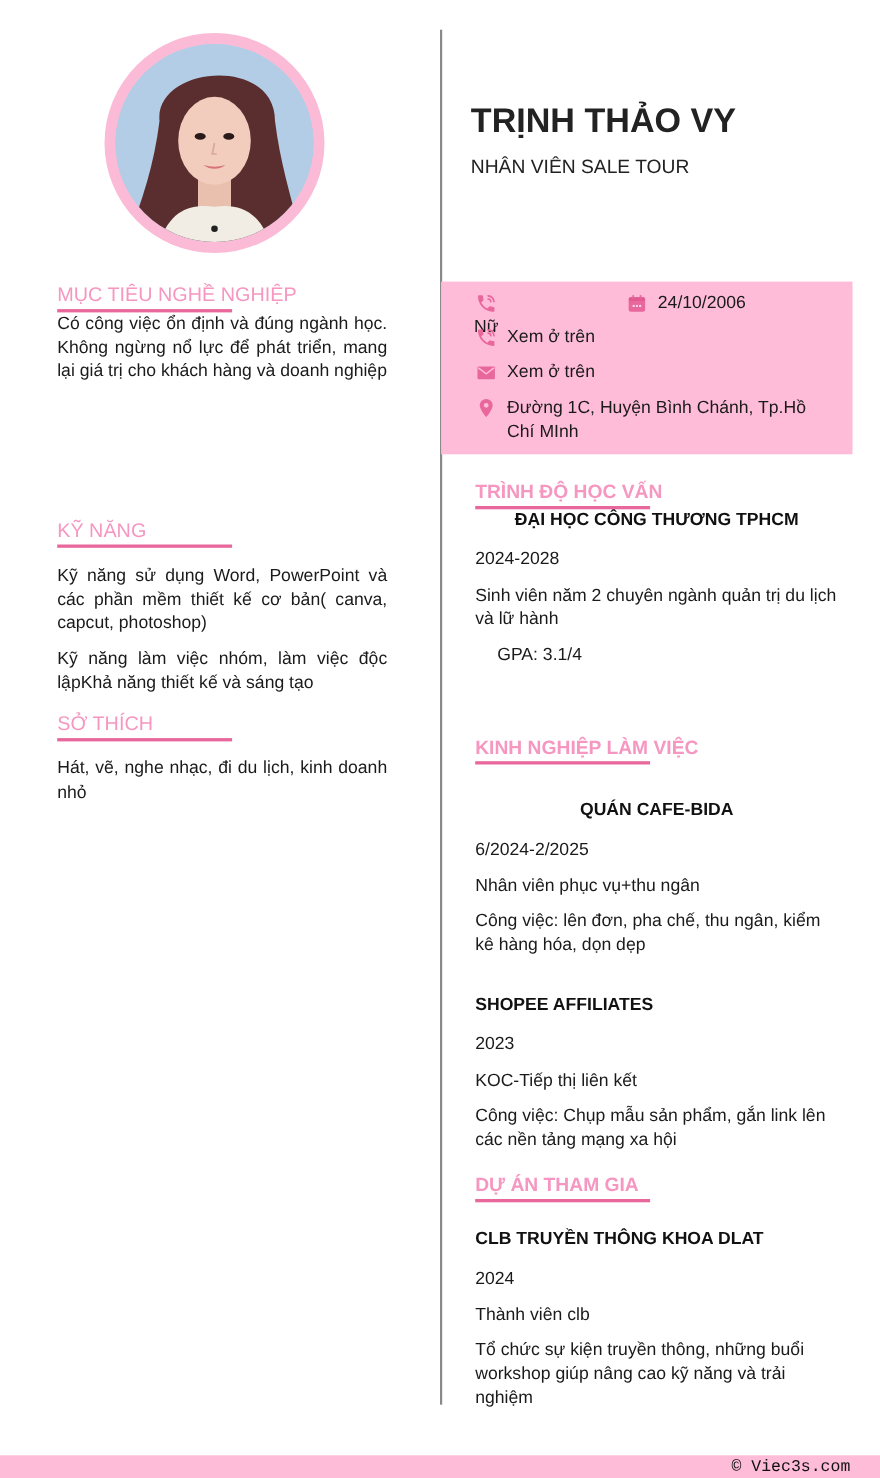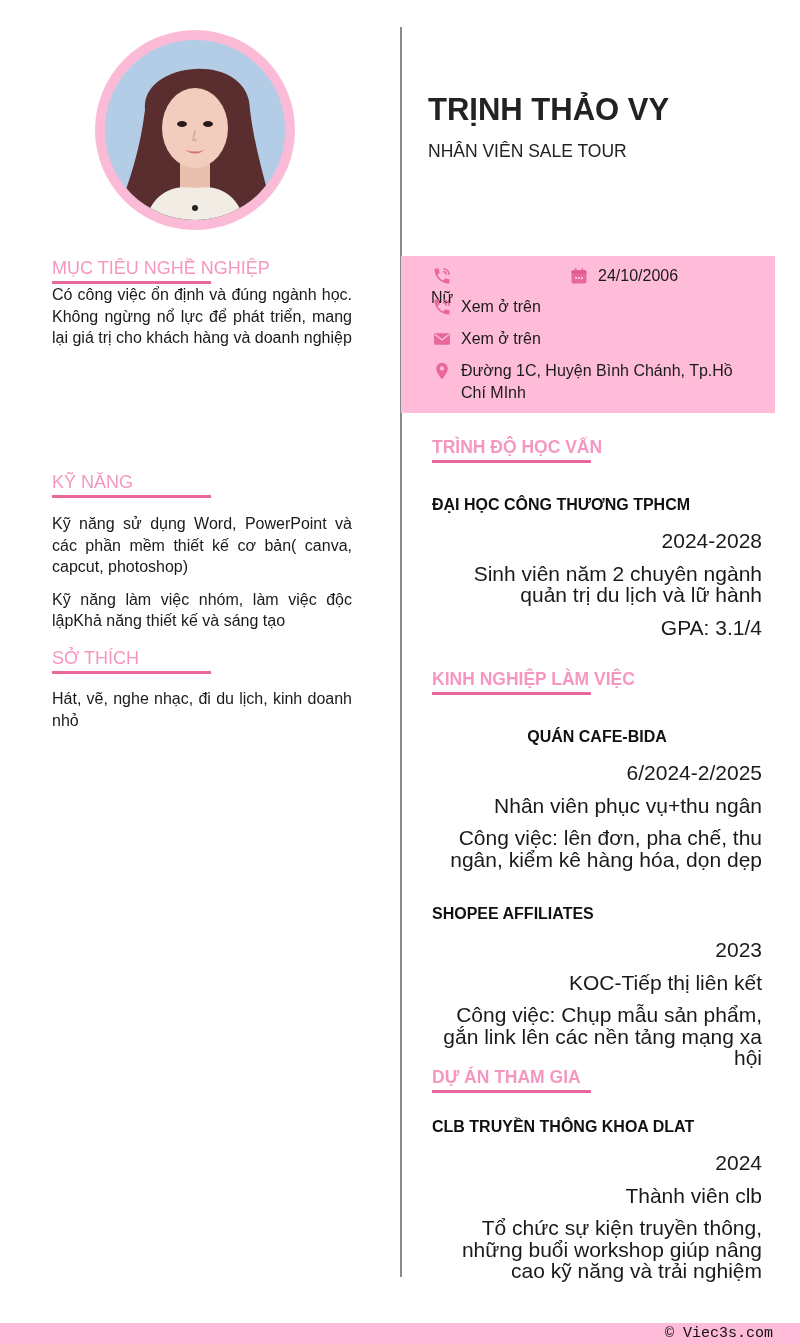--- a/index.html
+++ b/index.html
@@ -25,21 +25,21 @@
 
   .contact { position: absolute; left: 401px; top: 256px; width: 374px; height: 157px; background: #ffbcd8; }
   .c-row { position: absolute; display: flex; align-items: flex-start; font-size: 16px; line-height: 21.5px; color: #1a1a1a; }
   .c-icon { width: 22px; height: 22px; margin-right: 8px; flex: none; display: flex; align-items: center; justify-content: center; }
   .c-icon svg { width: 20px; height: 20px; display: block; }
 
   .right { position: absolute; left: 432px; width: 330px; }
   .r-title { font-weight: bold; font-size: 17.5px; color: #f597c0; line-height: 22px; }
   .r-line { width: 159px; height: 3px; background: #e8689c; margin-top: 2px; }
   .org { font-weight: bold; font-size: 16px; color: #111; line-height: 20px; }
-  .rtext { font-size: 21px; line-height: 21.5px; color: #1a1a1a; text-align: right; }
+  .rtext { font-size: 16px; line-height: 21.5px; color: #1a1a1a; }
 
   .footer { position: absolute; left: 0; top: 1323px; width: 800px; height: 21px; background: #ffbcd8; }
   .footer-text { position: absolute; right: 27px; top: 1px; font-family: "Liberation Mono", "DejaVu Sans Mono", monospace; font-size: 15px; color: #111; }
 </style>
 </head>
 <body>
 
 <div class="divider"></div>
 
 <div class="avatar-ring">
@@ -139,24 +139,24 @@
           <circle cx="12" cy="9" r="2.6" fill="#ffbcd8"></circle>
         </svg>
     </span>
     <span>Đường 1C, Huyện Bình Chánh, Tp.Hồ Chí MInh</span>
   </div>
 </div>
 
 <div class="right" style="top:436px;">
   <div class="r-title">TRÌNH ĐỘ HỌC VẤN</div>
   <div class="r-line"></div>
-  <div class="org" style="margin-top:32px;">ĐẠI HỌC CÔNG THƯƠNG TPHCM</div>
+  <div class="org" style="text-align:center;">ĐẠI HỌC CÔNG THƯƠNG TPHCM</div>
   <div class="rtext" style="margin-top:15px;">2024-2028</div>
   <div class="rtext" style="margin-top:11px;">Sinh viên năm 2 chuyên ngành quản trị du lịch và lữ hành</div>
-  <div class="rtext" style="margin-top:11px;">GPA: 3.1/4</div>
+  <div class="rtext" style="margin-top:11px;margin-left:20px;">GPA: 3.1/4</div>
 </div>
 
 <div class="right" style="top:668px;">
   <div class="r-title">KINH NGHIỆP LÀM VIỆC</div>
   <div class="r-line"></div>
 
   <div>
     <div class="org" style="margin-top:32px;text-align:center;">QUÁN CAFE-BIDA</div>
     <div class="rtext" style="margin-top:15px;">6/2024-2/2025</div>
     <div class="rtext" style="margin-top:11px;">Nhân viên phục vụ+thu ngân</div>

